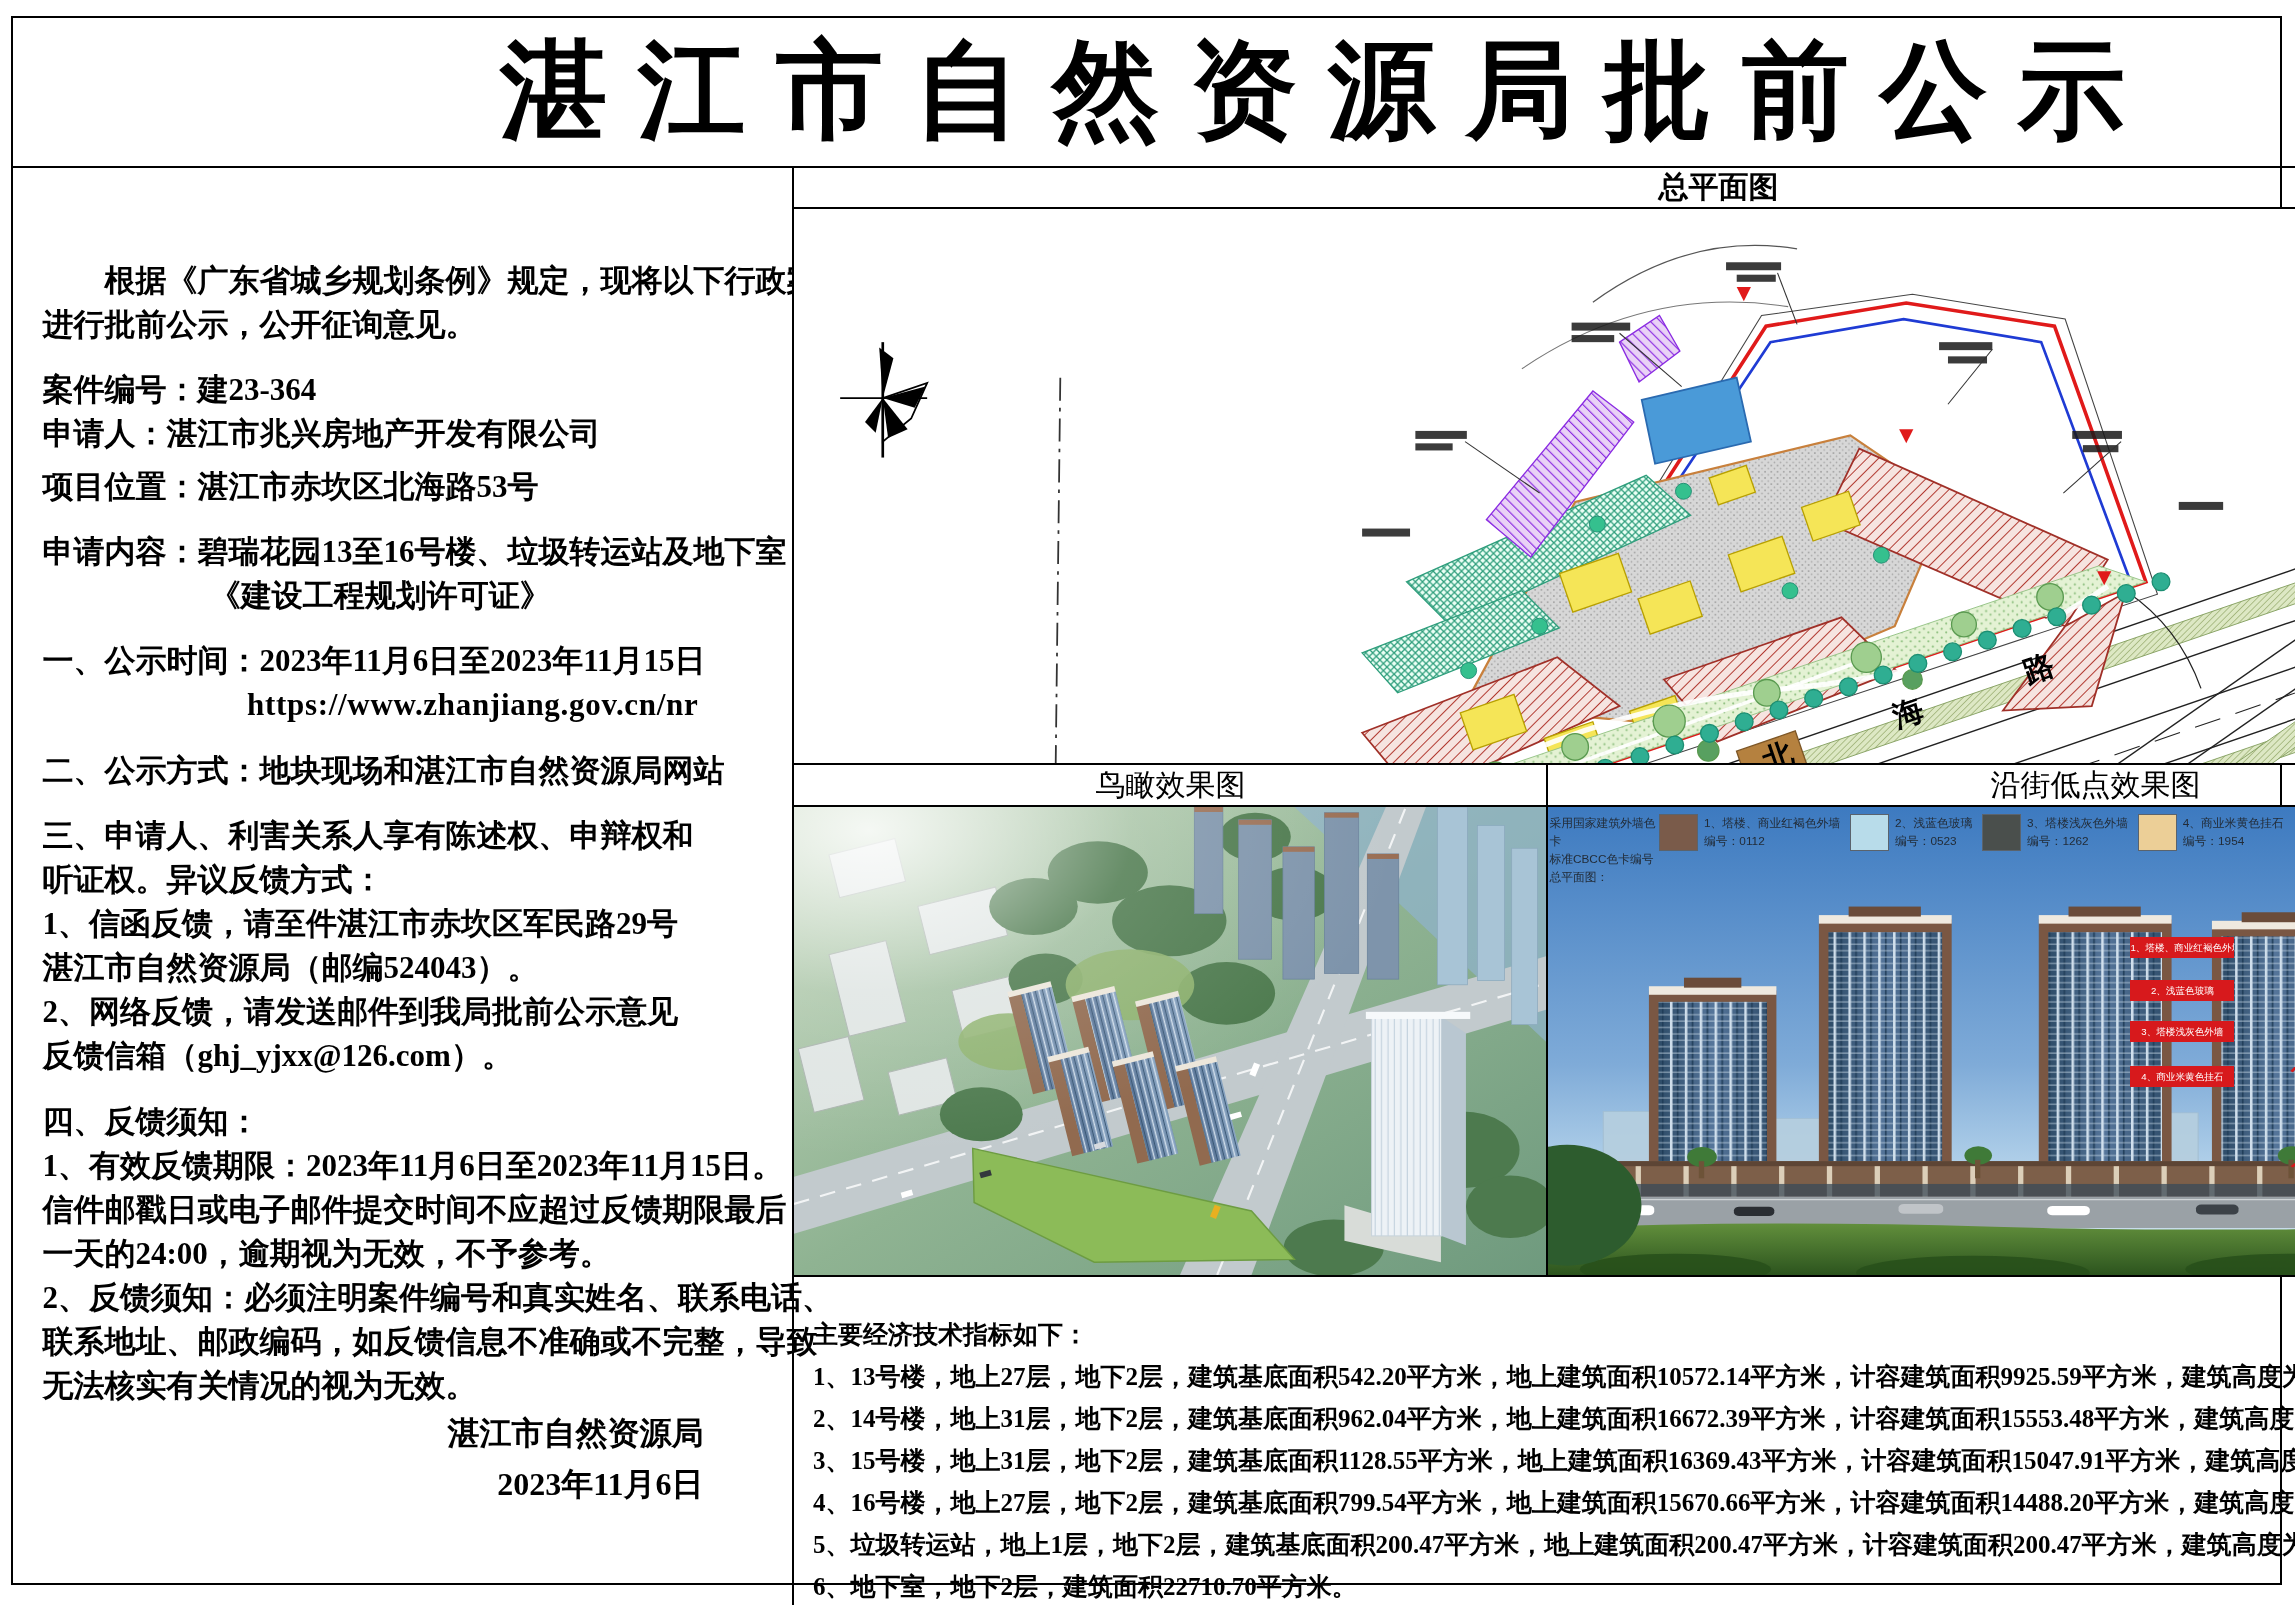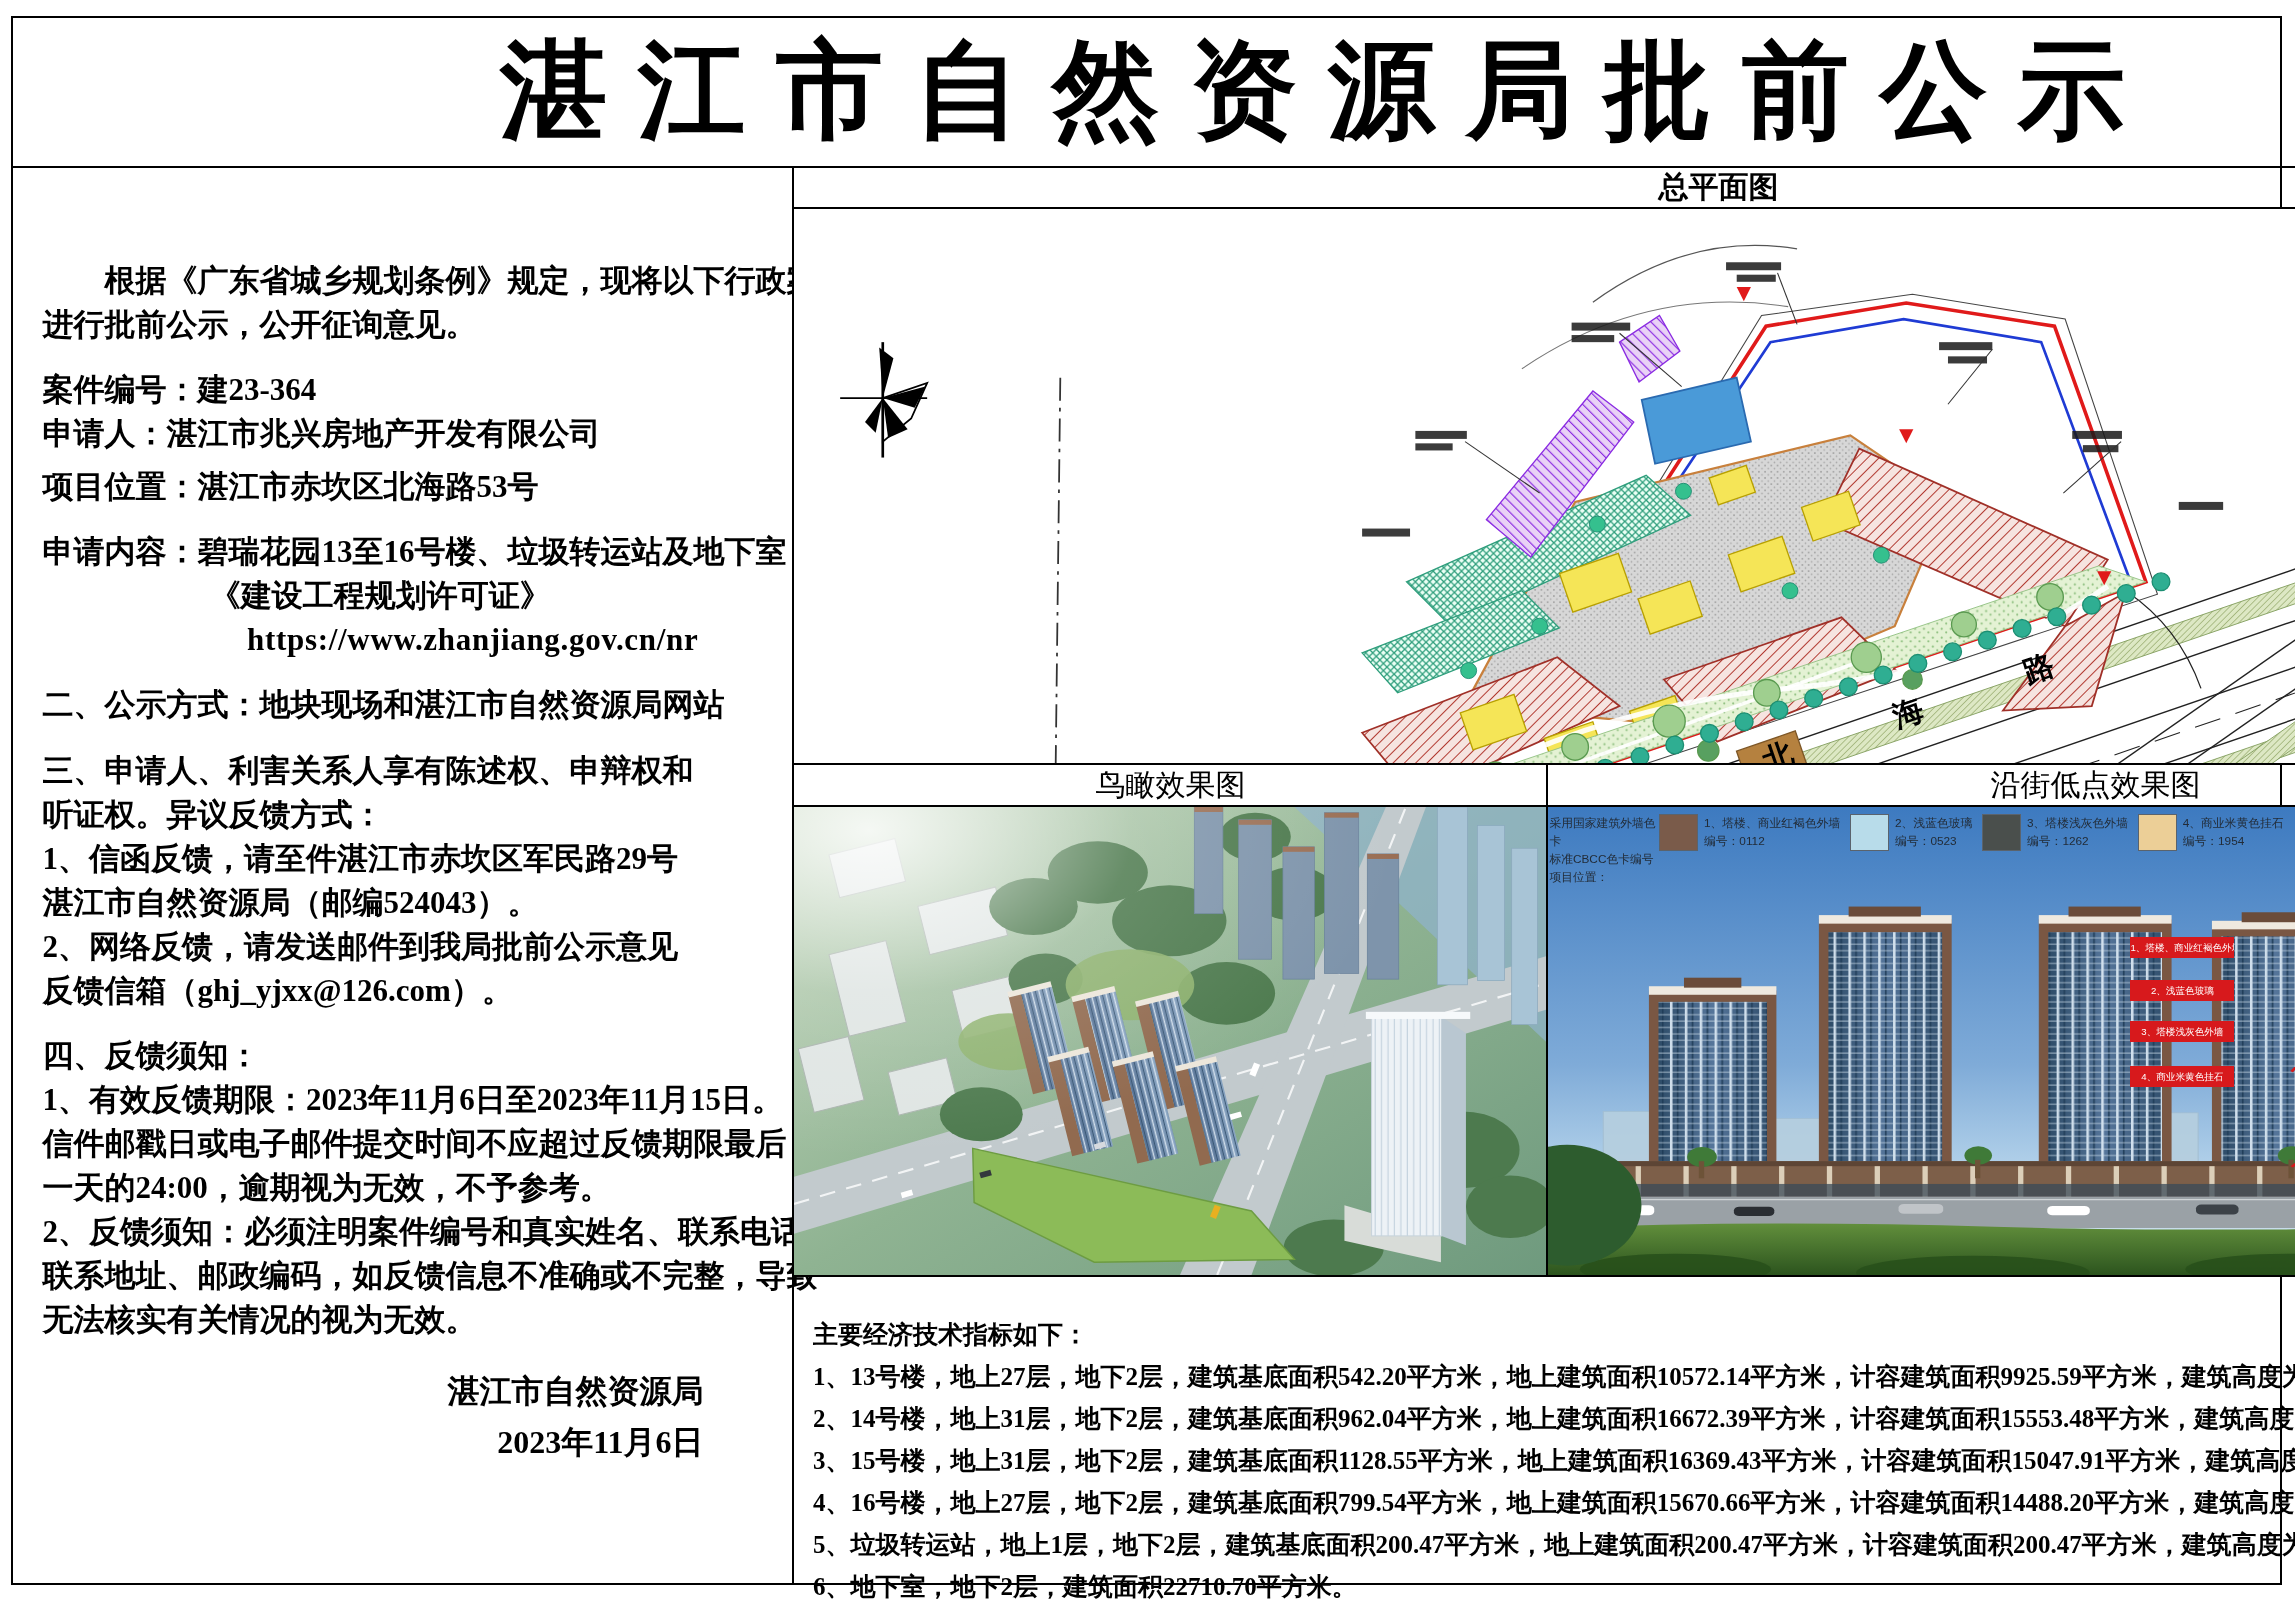--- a/index.html
+++ b/index.html
@@ -51,20 +51,21 @@
   <div class="content">
 
     <div class="left">
       <div class="ln indent">根据《广东省城乡规划条例》规定，现将以下行政案件</div>
       <div class="ln">进行批前公示，公开征询意见。</div>
       <div class="ln g">案件编号：建23-364</div>
       <div class="ln">申请人：湛江市兆兴房地产开发有限公司</div>
       <div class="ln gs">项目位置：湛江市赤坎区北海路53号</div>
       <div class="ln g">申请内容：碧瑞花园13至16号楼、垃圾转运站及地下室</div>
       <div class="ln pad-lic">《建设工程规划许可证》</div>
+      <div class="ln g">一、公示时间：2023年11月6日至2023年11月15日</div>
       <div class="ln pad-url">https://www.zhanjiang.gov.cn/nr</div>
       <div class="ln g">二、公示方式：地块现场和湛江市自然资源局网站</div>
       <div class="ln g">三、申请人、利害关系人享有陈述权、申辩权和</div>
       <div class="ln">听证权。异议反馈方式：</div>
       <div class="ln">1、信函反馈，请至件湛江市赤坎区军民路29号</div>
       <div class="ln">湛江市自然资源局（邮编524043）。</div>
       <div class="ln">2、网络反馈，请发送邮件到我局批前公示意见</div>
       <div class="ln">反馈信箱（ghj_yjxx@126.com）。</div>
       <div class="ln g">四、反馈须知：</div>
       <div class="ln">1、有效反馈期限：2023年11月6日至2023年11月15日。</div>
@@ -616,21 +617,21 @@
               <line x1="815" y1="257" x2="712" y2="422"></line>
               <line x1="815" y1="315" x2="718" y2="462"></line>
               <line x1="815" y1="377" x2="700" y2="506"></line>
             </g>
           </svg>
 
           <div class="legend">
             <div class="legend-intro">
               <div>采用国家建筑外墙色卡</div>
               <div>标准CBCC色卡编号</div>
-              <div>项目位置：</div>
+              <div>总平面图：</div>
             </div>
             <div class="legend-items">
               <div class="legend-item">
                 <div class="swatch" style="background-color: rgb(122, 91, 74);"></div>
                 <div class="legend-txt">
                     <div>1、塔楼、商业红褐色外墙</div>
                     <div>编号：0112</div>
                   </div>
               </div>
               <div class="legend-item">

